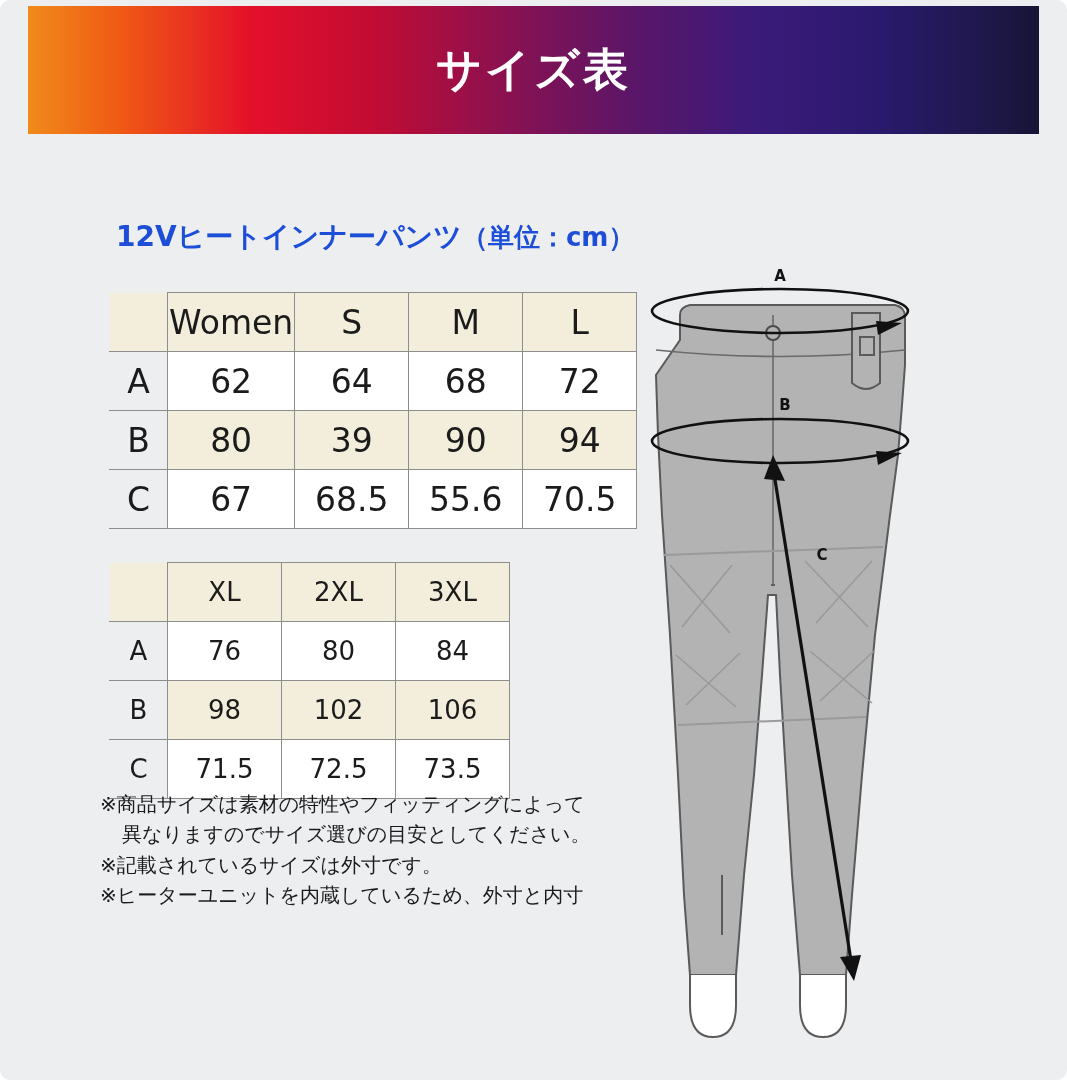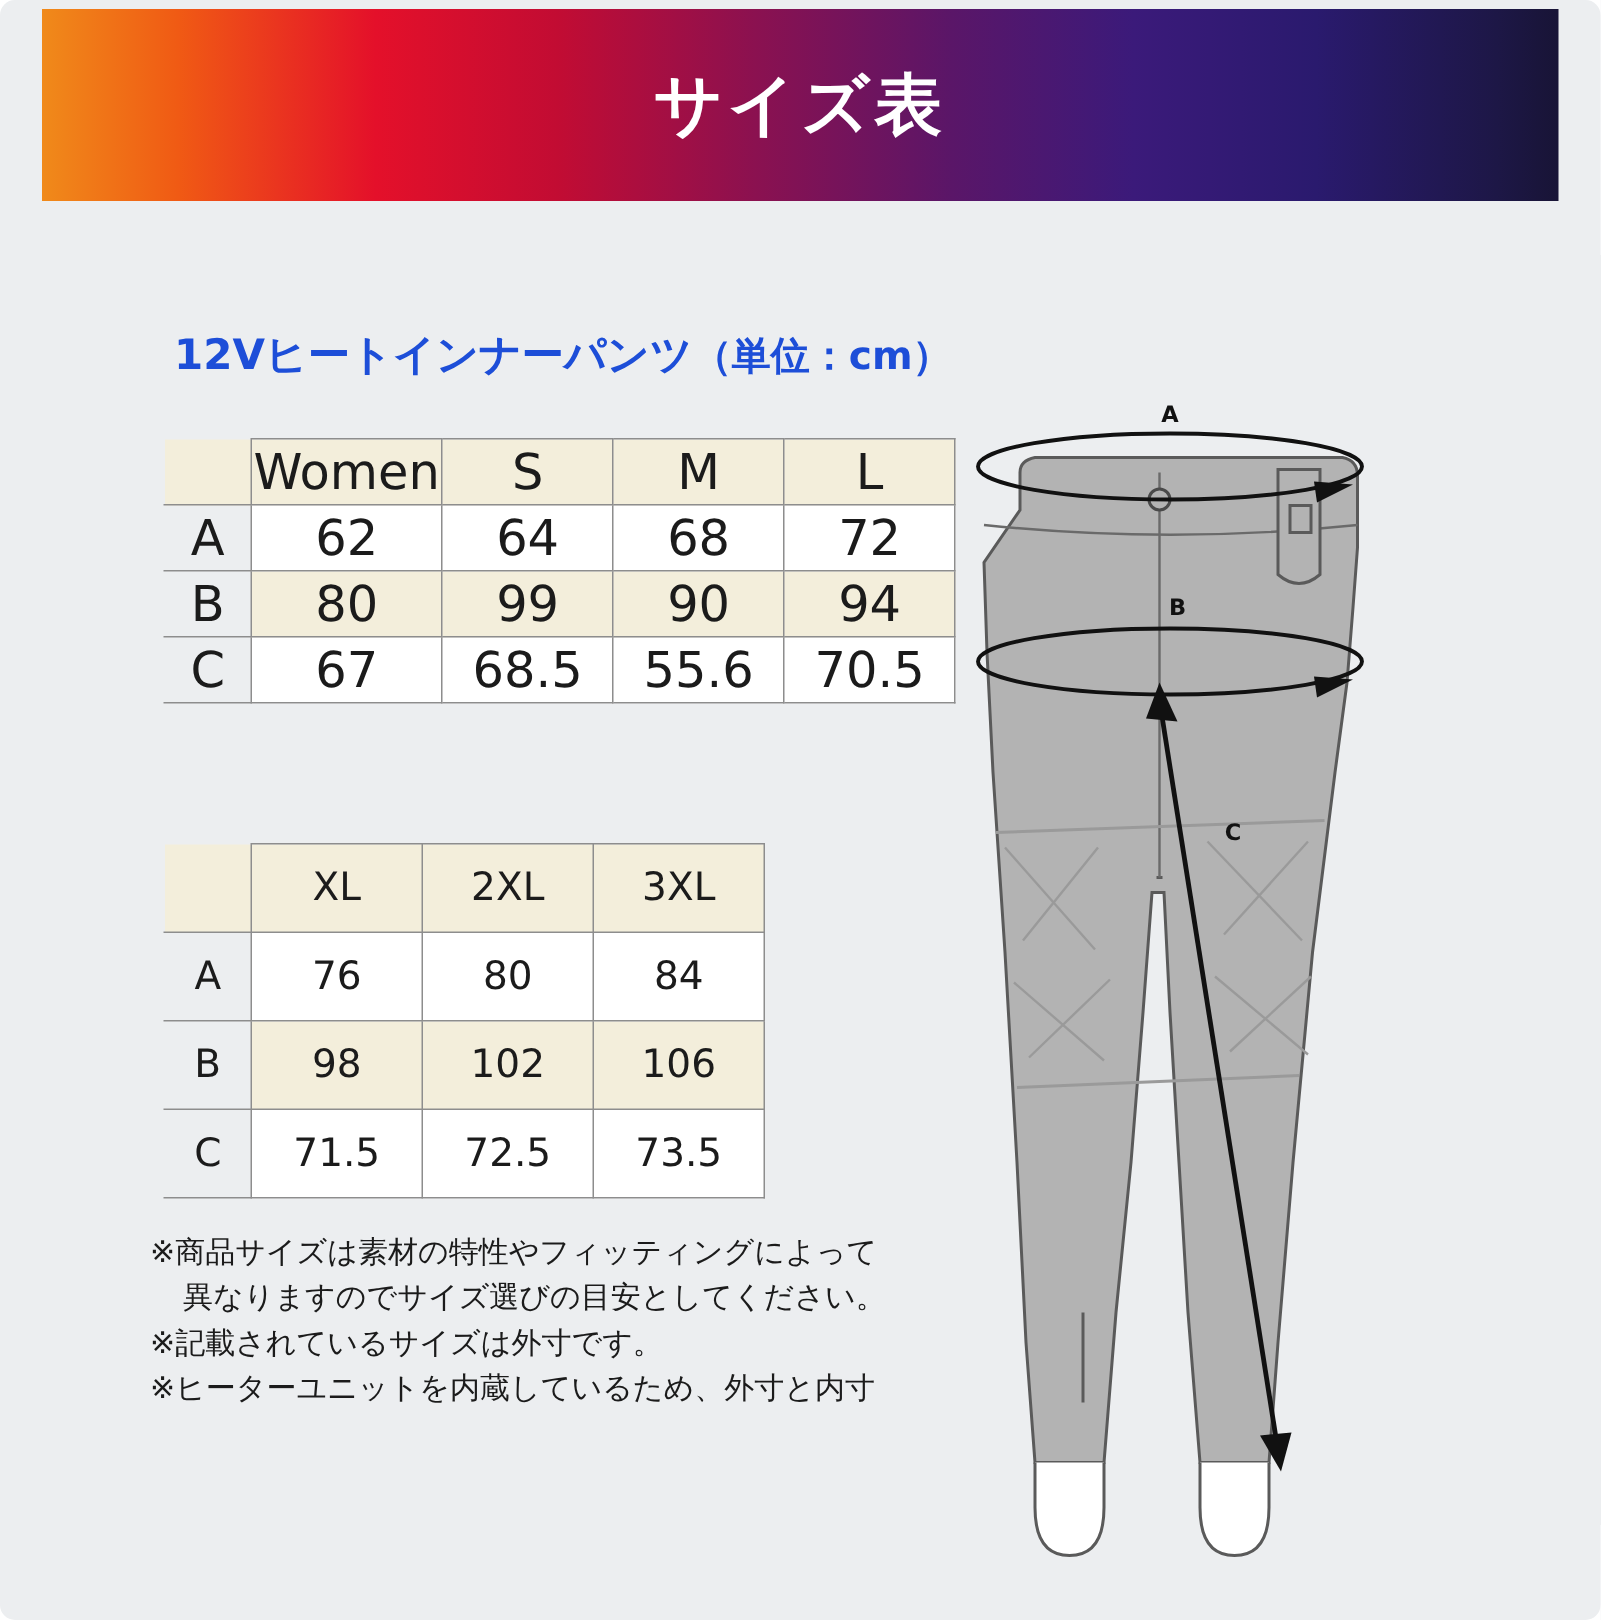--- a/index.html
+++ b/index.html
@@ -85,21 +85,21 @@
     color: #1b1b1b;
   }
 
   
   #table1 {
     left: 109px;
     top: 292px;
   }
   #table1 .c-label { width: 55px; }
   #table1 .c-data  { width: 111px; }
-  #table1 tr { height: 44px; }
+  #table1 tr { height: 59px; }
   #table1 td, #table1 th { font-size: 33px; }
 
   
   #table2 {
     left: 109px;
     top: 562px;
   }
   #table2 .c-label { width: 55px; }
   #table2 .c-data  { width: 111px; }
   #table2 tr { height: 59px; }
@@ -109,21 +109,21 @@
   .hdr-corner    { background: #f3eedb; border-left-color: transparent !important;
                    border-top-color: transparent !important; }
   .row-beige     { background: #f3eedb; }
   .row-white     { background: #ffffff; }
   .lbl-cell      { background: transparent; border-left-color: transparent !important; }
 
   
   .notes {
     position: absolute;
     left: 100px;
-    top: 820px;
+    top: 790px;
     width: 540px;
     font-size: 20px;
     line-height: 1.42;
     color: #1b1b1b;
     font-family: "DejaVu Sans", "Liberation Sans", sans-serif;
   }
   .notes p {
     margin: 0 0 2px 0;
     text-indent: 0;
   }
@@ -166,21 +166,21 @@
       <tr>
         <td class="lbl-cell c-label">A</td>
         <td class="row-white c-data">62</td>
         <td class="row-white c-data">64</td>
         <td class="row-white c-data">68</td>
         <td class="row-white c-data">72</td>
       </tr>
       <tr>
         <td class="lbl-cell c-label">B</td>
         <td class="row-beige c-data">80</td>
-        <td class="row-beige c-data">99</td>
+        <td class="row-beige c-data">39</td>
         <td class="row-beige c-data">90</td>
         <td class="row-beige c-data">94</td>
       </tr>
       <tr>
         <td class="lbl-cell c-label">C</td>
         <td class="row-white c-data">67</td>
         <td class="row-white c-data">68.5</td>
         <td class="row-white c-data">55.6</td>
         <td class="row-white c-data">70.5</td>
       </tr>

